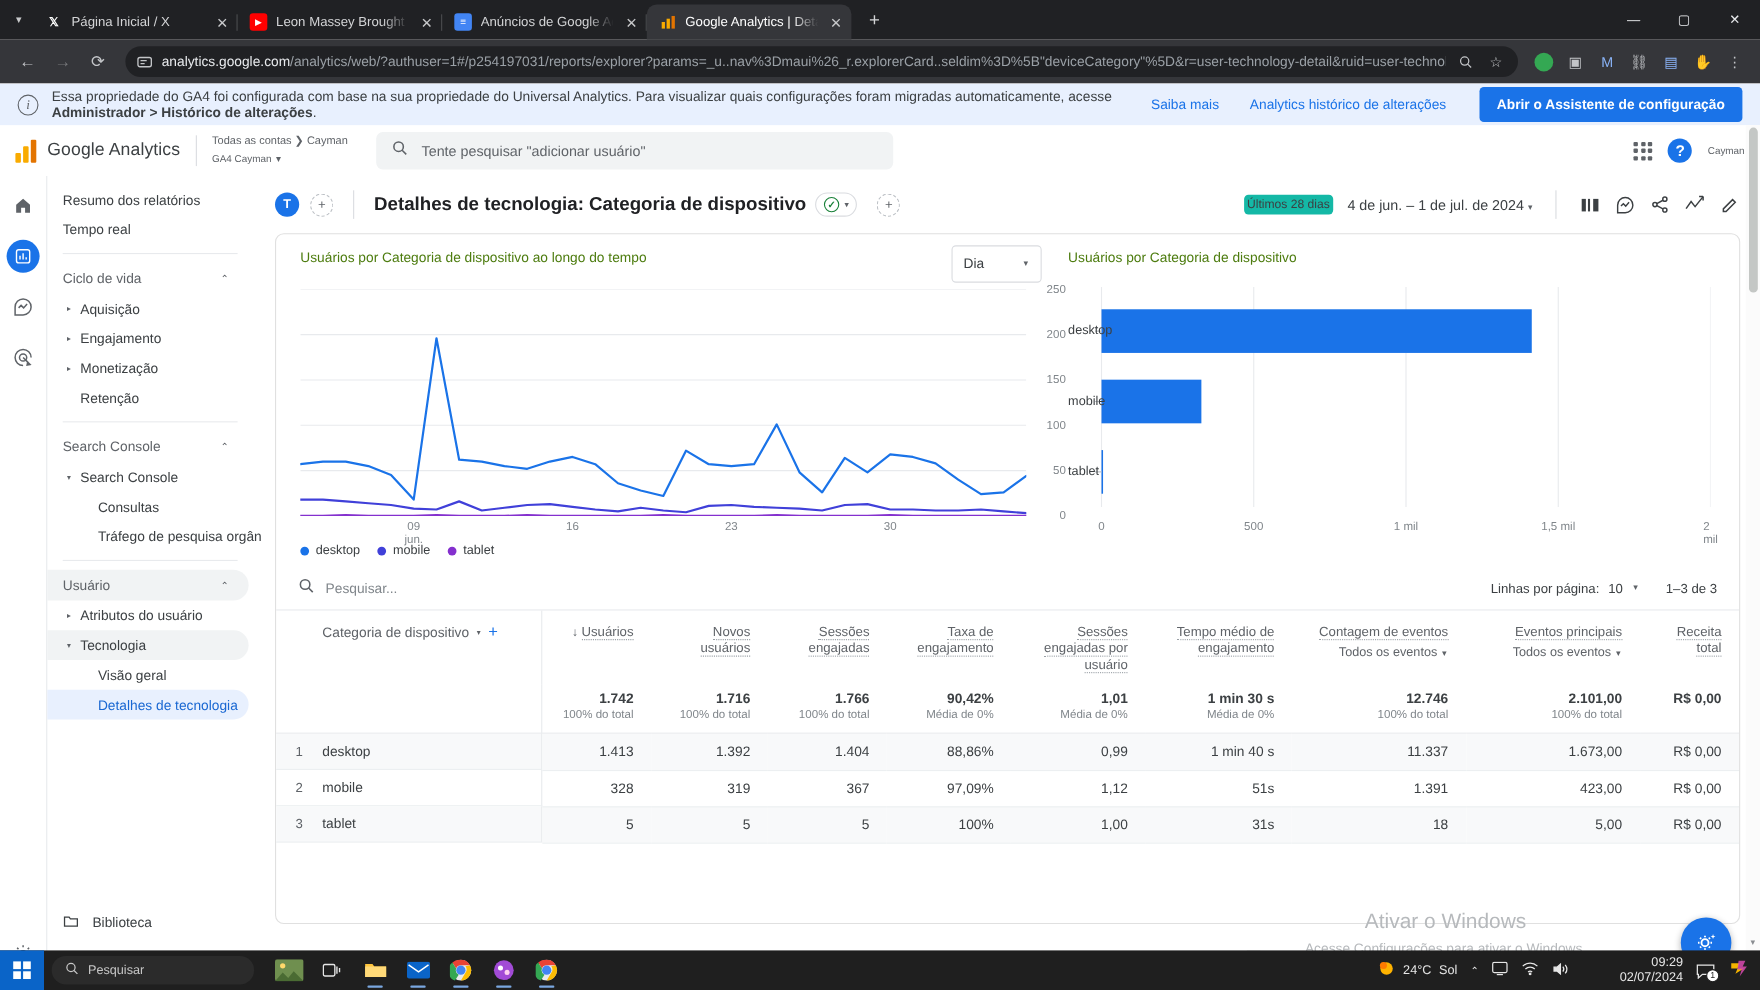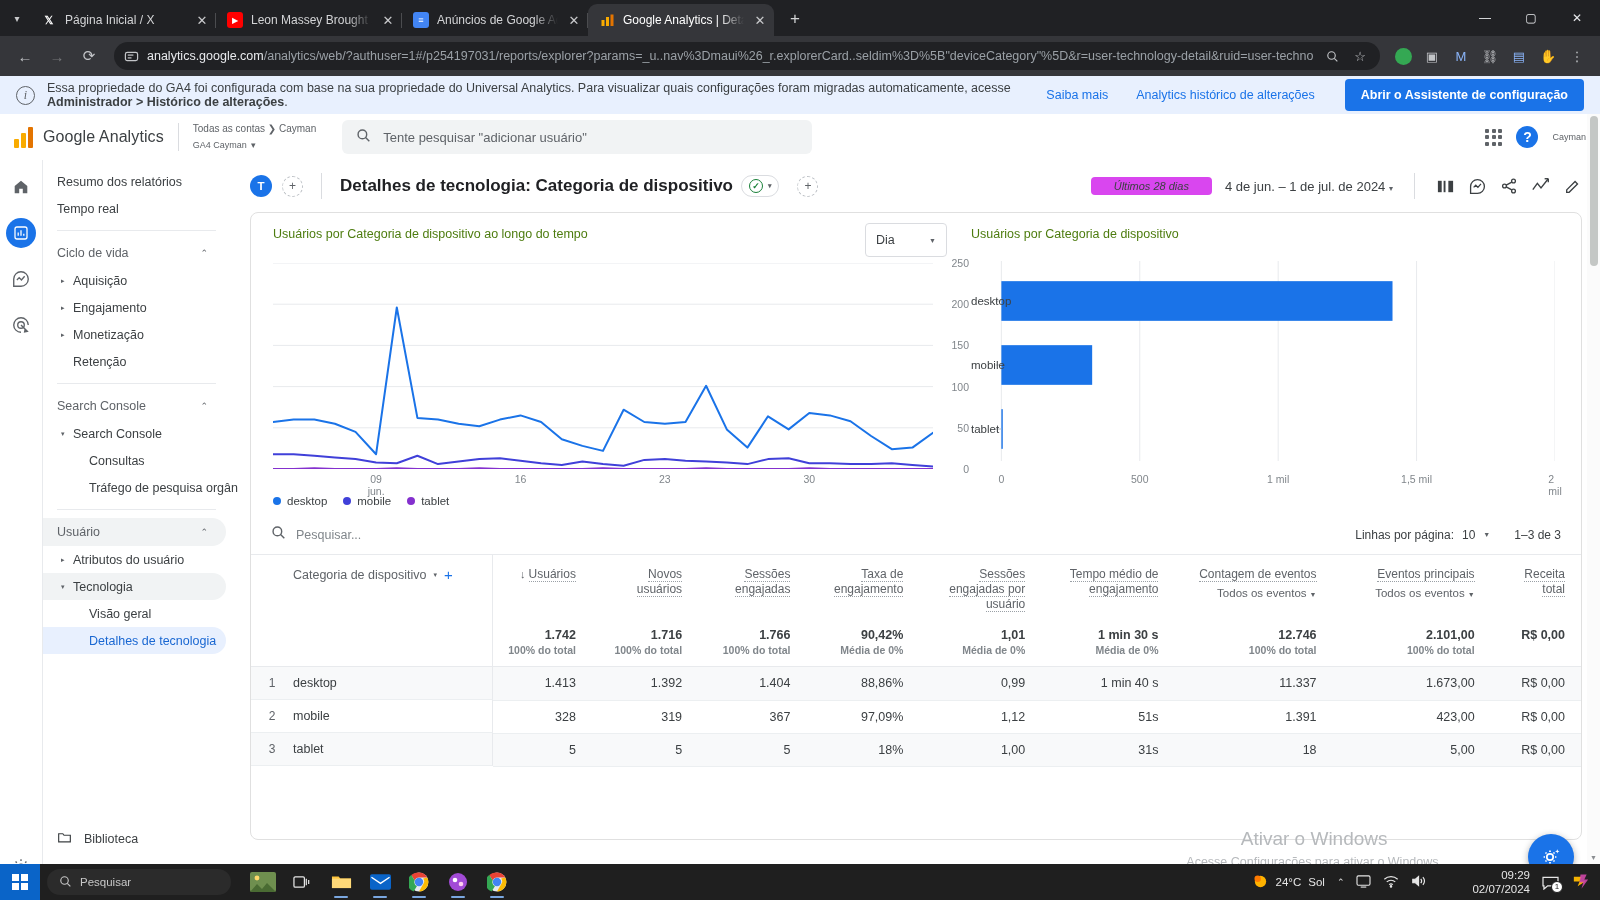--- a/index.html
+++ b/index.html
@@ -216,23 +216,22 @@
     border-radius: 13px; height: 22px; padding: 0 7px; margin-left: 8px; vertical-align: 2px;
   }
   .ok-circle {
     width: 14px; height: 14px; border-radius: 50%; border: 1.4px solid #188038;
     display: flex; align-items: center; justify-content: center; color: #188038;
     font-size: 9px; line-height: 1;
   }
   .chip-caret { font-size: 7px; color: #5f6368; }
   .head-right { margin-left: auto; display: flex; align-items: center; gap: 13px; }
   .date-pill {
-    background: #d946ef; border-radius: 4px; font-size: 11px; color: #3c4043;
-    padding: 3px 23px;
-    font-style: italic;
+    background: #14b8a6; border-radius: 4px; font-size: 11px; color: #3c4043;
+    padding: 3px 3px;
   }
   .date-range { font-size: 13px; color: #3c4043; }
   .hicon { color: #5f6368; display: flex; align-items: center; }
 
   
   .card {
     position: absolute; left: 12px; right: 18px; top: 52px; bottom: 60px;
     border: 1px solid #e0e0e0; border-radius: 8px; background: #fff; overflow: hidden;
   }
   .charts-row { display: flex; padding: 14px 0 0 0; height: 300px; }
@@ -298,21 +297,21 @@
   th.met .sub {
     display: block; margin-top: 4px; color: #5f6368; font-size: 11.5px;
   }
   th.met .sub .cv { font-size: 7px; margin-left: 3px; }
   .sort-arrow { font-size: 11px; margin-right: 3px; color: #5f6368; }
   tr.totals td {
     text-align: right; padding: 6px 16px 10px 8px; font-size: 12.5px; color: #3c4043;
     border-bottom: 1px solid #e8eaed; font-weight: 700; vertical-align: top;
   }
   tr.totals td.dimcell { border-right: 1px solid #e8eaed; }
-  tr.totals td .pct { display: block; font-size: 10.5px; color: #80868b; font-weight: 700; margin-top: 2px; }
+  tr.totals td .pct { display: block; font-size: 10.5px; color: #80868b; font-weight: 400; margin-top: 2px; }
   tr.drow td {
     text-align: right; padding: 9px 16px 9px 8px; font-size: 12.5px; color: #3c4043;
     border-bottom: 1px solid #eceff1;
   }
   tr.drow td.dimcell {
     text-align: left; padding-left: 0; border-right: 1px solid #e8eaed;
     display: flex; align-items: center;
   }
   tr.drow.alt td { background: #f8f9fa; }
   .ordinal { width: 42px; text-align: center; color: #5f6368; font-size: 12px; flex-shrink: 0; }
@@ -873,21 +872,21 @@
                     <td>R$ 0,00</td>
                   </tr>
                   <tr class="drow alt">
                     <td class="dimcell">
                       <span class="ordinal">3</span>
                       <span>tablet</span>
                     </td>
                     <td>5</td>
                     <td>5</td>
                     <td>5</td>
-                    <td>18%</td>
+                    <td>100%</td>
                     <td>1,00</td>
                     <td>31s</td>
                     <td>18</td>
                     <td>5,00</td>
                     <td>R$ 0,00</td>
                   </tr>
                 </tbody>
             </table>
           </div>
         </div>

